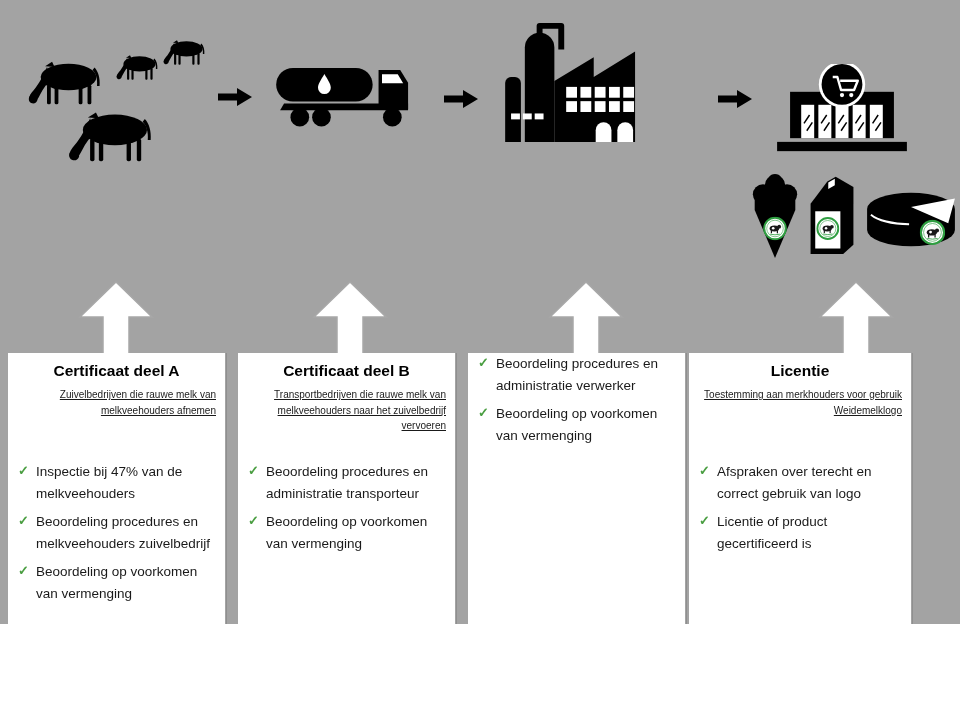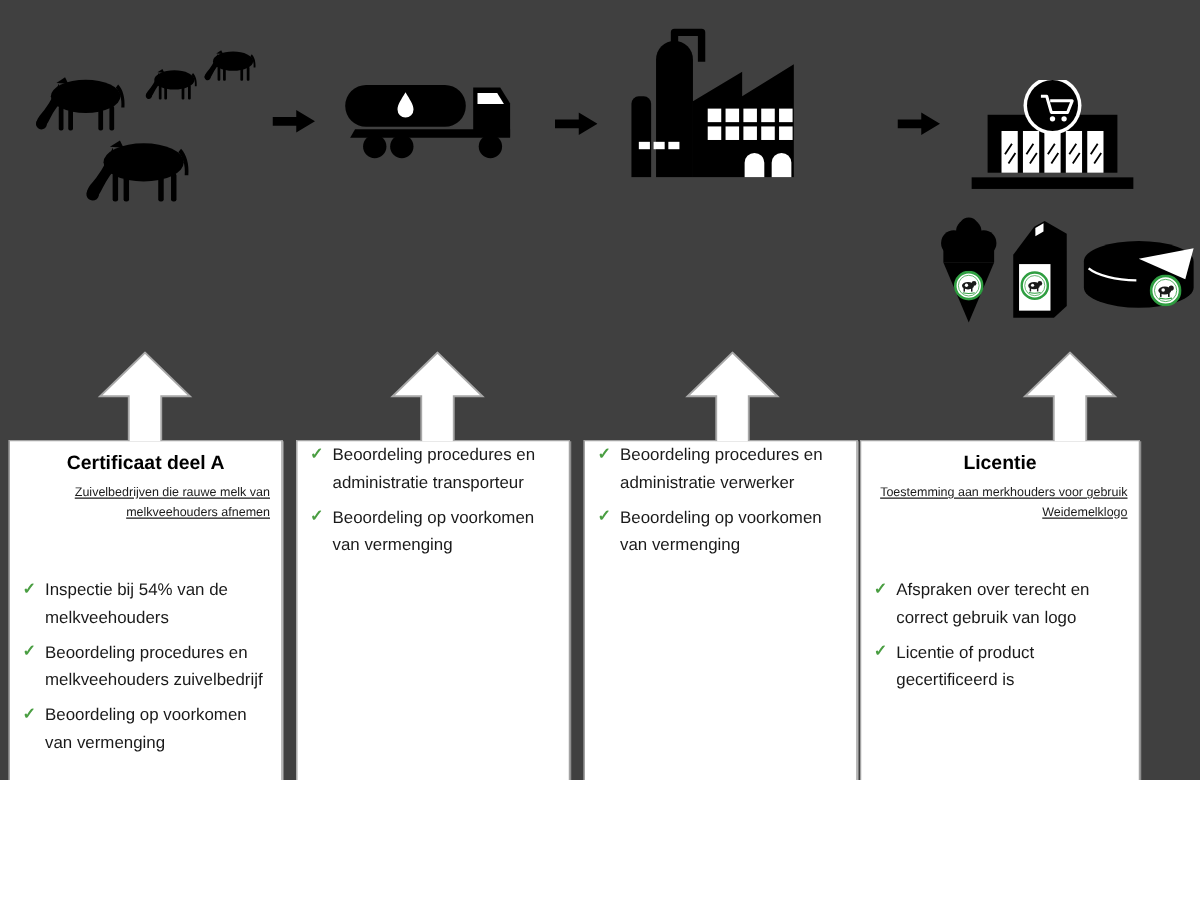--- a/index.html
+++ b/index.html
@@ -1,16 +1,16 @@
 <!DOCTYPE html>
 <html><head>
 <meta charset="utf-8">
 <style>
   html,body{margin:0;padding:0;background:#fff;}
-  .canvas{position:relative;width:960px;height:624px;background:#404040;overflow:hidden;
+  .canvas{position:relative;width:960px;height:624px;background:#a3a3a3;overflow:hidden;
           font-family:"Liberation Sans",sans-serif;color:#1a1a1a;}
   .abs{position:absolute;}
 
   
   .cert-box{position:absolute;top:352px;height:297px;width:219px;background:#fff;
             border:1px solid #a3a3a3;box-shadow:1px 1px 0 #8f8f8f;box-sizing:border-box;}
   .cert-box .box-head{height:108px;}
   .box-title{font-size:15.5px;font-weight:bold;text-align:center;padding-top:9px;color:#000;}
   .box-sub{font-size:10px;line-height:1.55;text-align:right;padding:7px 9px 0 9px;color:#1a1a1a;text-decoration:underline;}
   ul.checks{list-style:none;margin:0;padding:0 8px 0 10px;}
@@ -207,34 +207,38 @@
   </div>
 
   <div class="cert-box" style="left:7px;">
     <div class="box-head">
       <div class="box-title">Certificaat deel A</div>
       <div class="box-sub">Zuivelbedrijven die rauwe melk van melkveehouders afnemen</div>
     </div>
     <ul class="checks">
         <li>
           <span class="chk" style="color: rgb(74, 158, 66);">✓</span>
-          <span class="itxt">Inspectie bij 54% van de melkveehouders</span>
+          <span class="itxt">Inspectie bij 47% van de melkveehouders</span>
         </li>
         <li>
           <span class="chk" style="color: rgb(74, 158, 66);">✓</span>
           <span class="itxt">Beoordeling procedures en melkveehouders zuivelbedrijf</span>
         </li>
         <li>
           <span class="chk" style="color: rgb(74, 158, 66);">✓</span>
           <span class="itxt">Beoordeling op voorkomen van vermenging</span>
         </li>
       </ul>
   </div>
 
   <div class="cert-box" style="left:237px;">
+    <div class="box-head">
+      <div class="box-title">Certificaat deel B</div>
+      <div class="box-sub">Transportbedrijven die rauwe melk van melkveehouders naar het zuivelbedrijf vervoeren</div>
+    </div>
     <ul class="checks">
         <li>
           <span class="chk" style="color: rgb(74, 158, 66);">✓</span>
           <span class="itxt">Beoordeling procedures en administratie transporteur</span>
         </li>
         <li>
           <span class="chk" style="color: rgb(74, 158, 66);">✓</span>
           <span class="itxt">Beoordeling op voorkomen van vermenging</span>
         </li>
       </ul>

